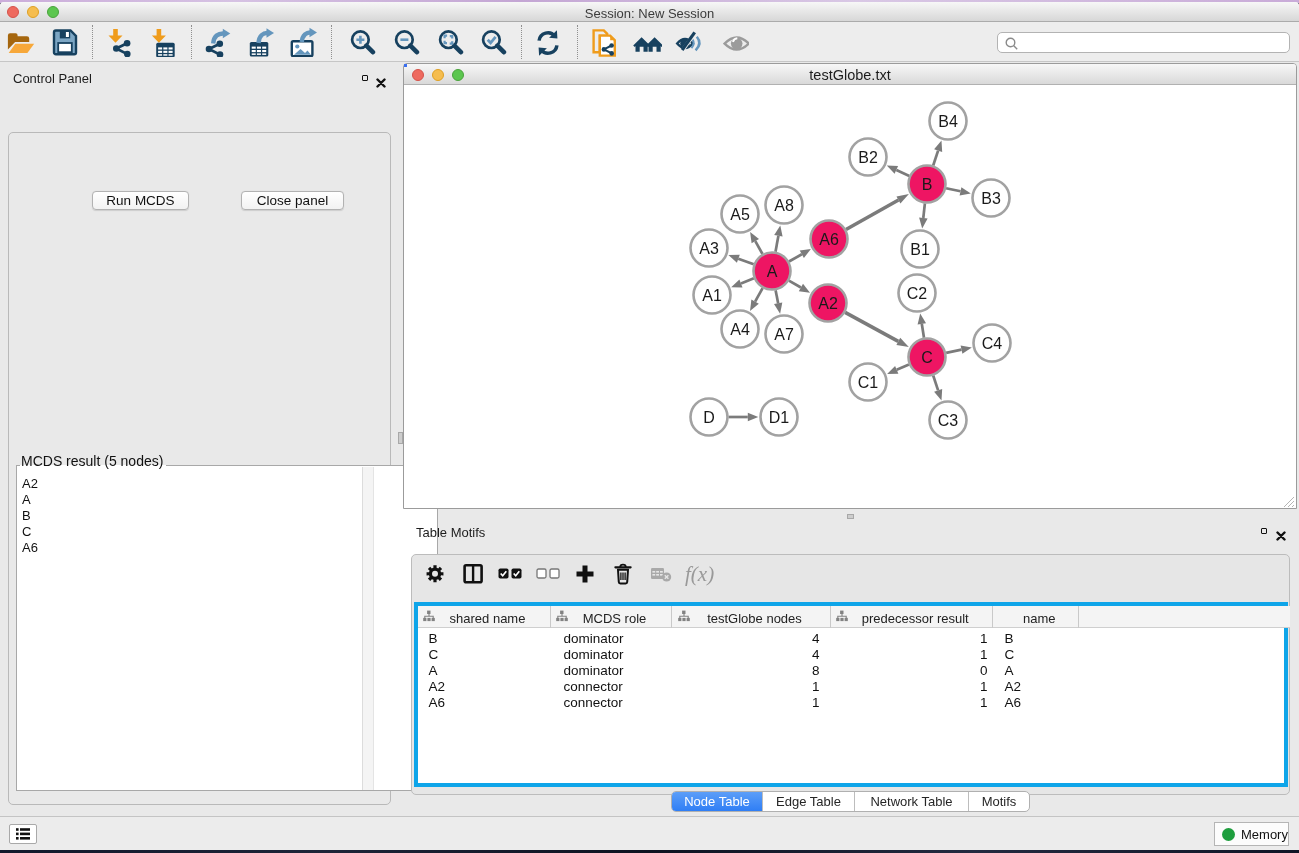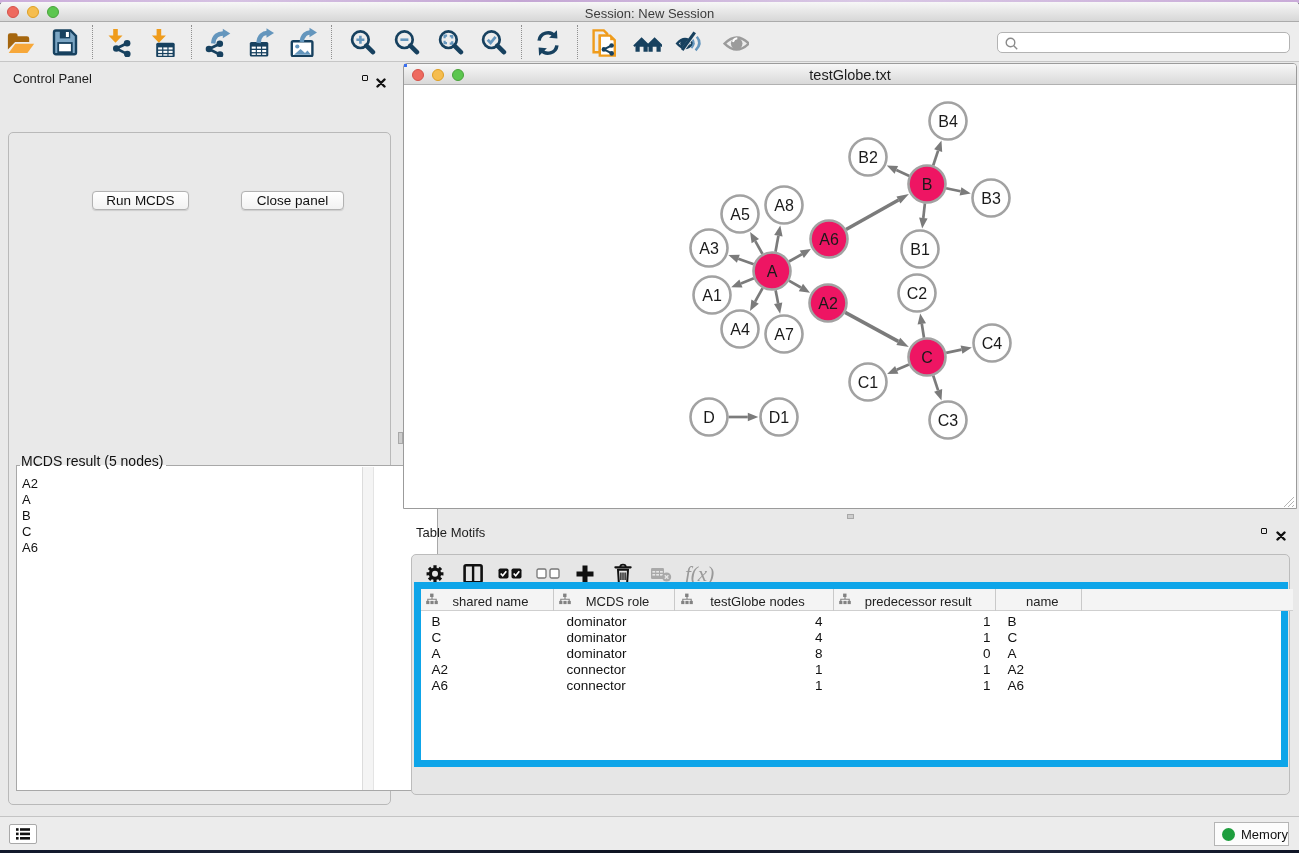--- a/index.html
+++ b/index.html
@@ -56,21 +56,21 @@
 #nw-titlebar { top:0; left:0; width:892px; height:21px; border-radius:3px 3px 0 0;
   background:linear-gradient(#f7f7f7,#d9d9d9); border-bottom:1px solid #b1b1b1; }
 #nw-title { top:3px; left:0; width:892px; text-align:center; font-size:14.5px; color:#1c1c1c; }
 #nw-corner { top:0; left:0; width:3px; height:3px; background:#3a6ff0; }
 
 #tablepanel { top:518px; left:399px; width:900px; height:298px; }
 #tp-title { top:7px; left:17px; font-size:13px; color:#1d1d1d; }
 #tp-max { top:9.5px; left:861.5px; }
 #tp-close { top:9px; left:877px; }
 #tp-body { top:36px; left:12px; width:879px; height:241px; border:1px solid #bcbcbc; border-radius:5px; background:#e6e6e6; }
-#tp-table { top:64px; left:14.5px; width:874px; height:185px; background:#fff; border:7px solid #0ea5e9; }
+#tp-table { top:84px; left:14.5px; width:874px; height:185px; background:#fff; border:4px solid #0ea5e9; }
 #tp-header { position:absolute; top:0; left:0; width:872px; height:22px; background:#f4f4f4; border-bottom:1px solid #cfcfcf; }
 .hcell { position:absolute; top:0; height:22px; border-right:1px solid #c9c9c9; }
 .htext { position:absolute; top:4.5px; left:4px; width:100%; text-align:center; font-size:13px; color:#222; }
 .trow { position:absolute; font-size:13.5px; color:#111; }
 #tp-tabs { top:273px; left:272px; width:359px; }
 #tp-tabs .t1{width:91px} #tp-tabs .t2{width:92px} #tp-tabs .t3{width:114px} #tp-tabs .t4{width:60px}
 
 #statusline { top:816px; left:0; width:1299px; height:0; border-top:1px solid #c4c4c4; }
 #statusbar { top:817px; left:0; width:1299px; height:33px; background:#ececec; }
 #listbtn { top:7px; left:9px; width:28px; height:20px; background:#fff; border:1px solid #a9a9a9; border-radius:2px; }
@@ -497,20 +497,26 @@
           <div class="trow" style="left:322px;top:73.30000000000001px;width:80px;text-align:right">1</div>
           <div class="trow" style="left:490px;top:73.30000000000001px;width:80px;text-align:right">1</div>
           <div class="trow" style="left:587px;top:73.30000000000001px">A2</div>
           <div class="trow" style="left:11px;top:89.4px">A6</div>
           <div class="trow" style="left:146px;top:89.4px">connector</div>
           <div class="trow" style="left:322px;top:89.4px;width:80px;text-align:right">1</div>
           <div class="trow" style="left:490px;top:89.4px;width:80px;text-align:right">1</div>
           <div class="trow" style="left:587px;top:89.4px">A6</div>
         </div>
     </div>
+    <div class="abs tabgroup" id="tp-tabs">
+      <div class="tab t1 sel">Node Table</div>
+        <div class="tab t2">Edge Table</div>
+        <div class="tab t3">Network Table</div>
+        <div class="tab t4">Motifs</div>
+    </div>
   </div>
   <div class="abs" id="statusline"></div>
   <div class="abs" id="statusbar">
     <div class="abs" id="listbtn">
       <svg width="26" height="18" viewBox="0 0 26 18">
         <rect x="6" y="3.2" width="2.6" height="2.6" fill="#111"></rect>
           <rect x="10" y="3.2" width="10" height="2.6" fill="#111"></rect>
         <rect x="6" y="7.6" width="2.6" height="2.6" fill="#111"></rect>
           <rect x="10" y="7.6" width="10" height="2.6" fill="#111"></rect>
         <rect x="6" y="12" width="2.6" height="2.6" fill="#111"></rect>

